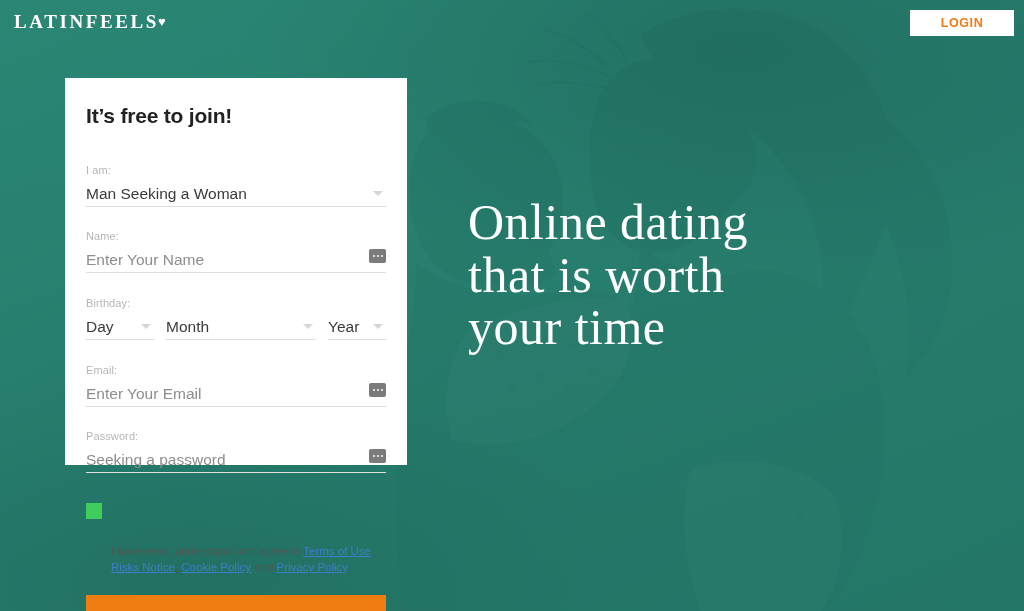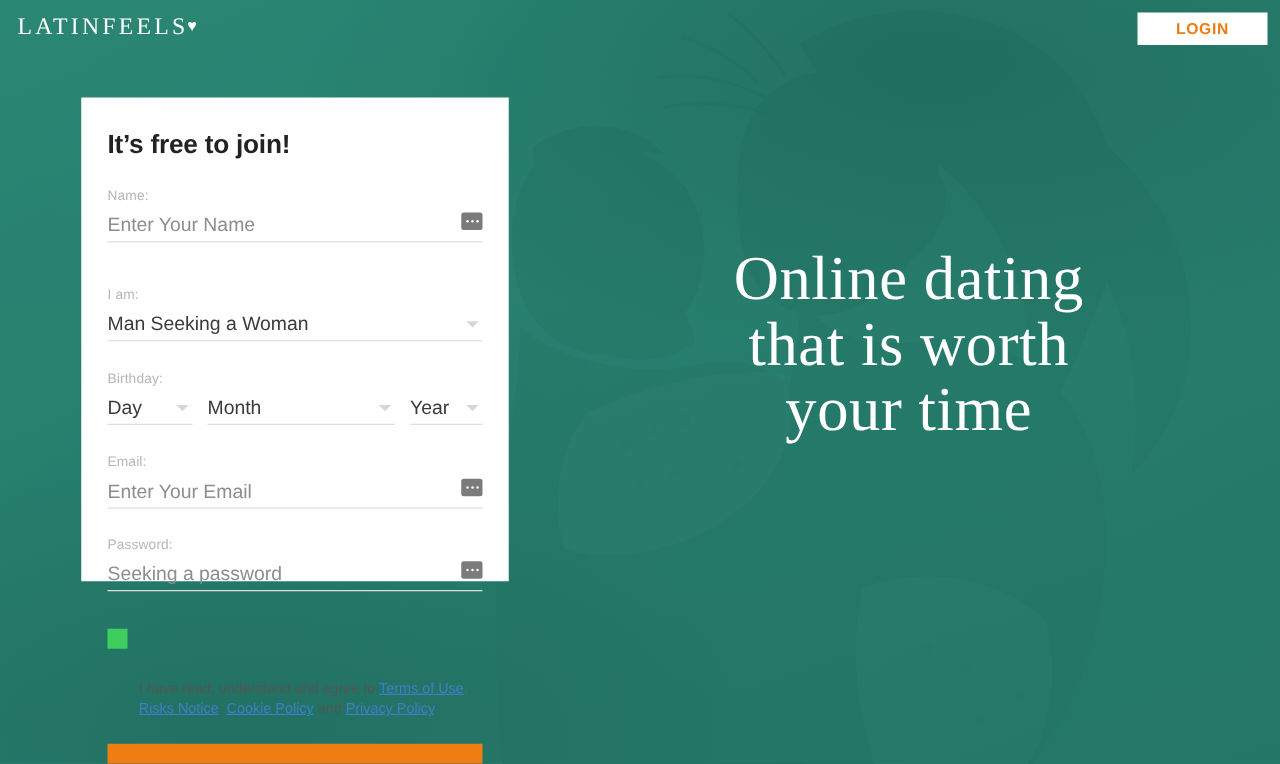--- a/index.html
+++ b/index.html
@@ -45,21 +45,21 @@
       radial-gradient(ellipse 60% 50% at 18% 95%, rgba(18,78,68,0.22) 0%, rgba(18,78,68,0) 70%);
   }
 
   
   .logo {
     position: absolute;
     left: 14px;
     top: 12px;
     color: #ffffff;
     font-family: "Liberation Serif", serif;
-    font-weight: normal;
+    font-weight: bold;
     font-size: 19px;
     letter-spacing: 2.6px;
     line-height: 1;
     white-space: nowrap;
     user-select: none;
   }
   .logo .heart {
     font-size: 13px;
     letter-spacing: 0;
     position: relative;
@@ -84,21 +84,20 @@
     cursor: pointer;
     box-sizing: border-box;
   }
 
   
   .hero-headline {
     position: absolute;
     left: 468px;
     top: 196px;
     width: 518px;
-    text-align: center;
     color: #ffffff;
     font-family: "Liberation Serif", serif;
     font-size: 50px;
     line-height: 1.05;
     letter-spacing: 0.5px;
   }
   .hero-headline .line { display: block; }
 
   
   .reg-card {
@@ -349,37 +348,37 @@
   <div class="hero-headline">
     <span class="line">Online dating</span>
     <span class="line">that is worth</span>
     <span class="line">your time</span>
   </div>
 
   <div class="reg-card">
 
     <div class="card-title">It’s free to join!</div>
 
+    <div class="field-group g-ident">
+      <span class="field-label">I am:</span>
+      <div class="field-line full">
+        <span class="field-value">Man Seeking a Woman</span>
+        <span class="caret-down"></span>
+      </div>
+    </div>
+
     <div class="field-group g-name">
       <span class="field-label">Name:</span>
       <div class="field-line full">
         <span class="field-value placeholder">Enter Your Name</span>
         <span class="autofill-icon">
             <i></i>
             <i></i>
             <i></i>
           </span>
-      </div>
-    </div>
-
-    <div class="field-group g-ident">
-      <span class="field-label">I am:</span>
-      <div class="field-line full">
-        <span class="field-value">Man Seeking a Woman</span>
-        <span class="caret-down"></span>
       </div>
     </div>
 
     <div class="field-group g-bday">
       <span class="field-label">Birthday:</span>
       <div class="bday-row">
         <div class="bday-field day">
           <div class="field-line">
             <span class="field-value">Day</span>
             <span class="caret-down"></span>

